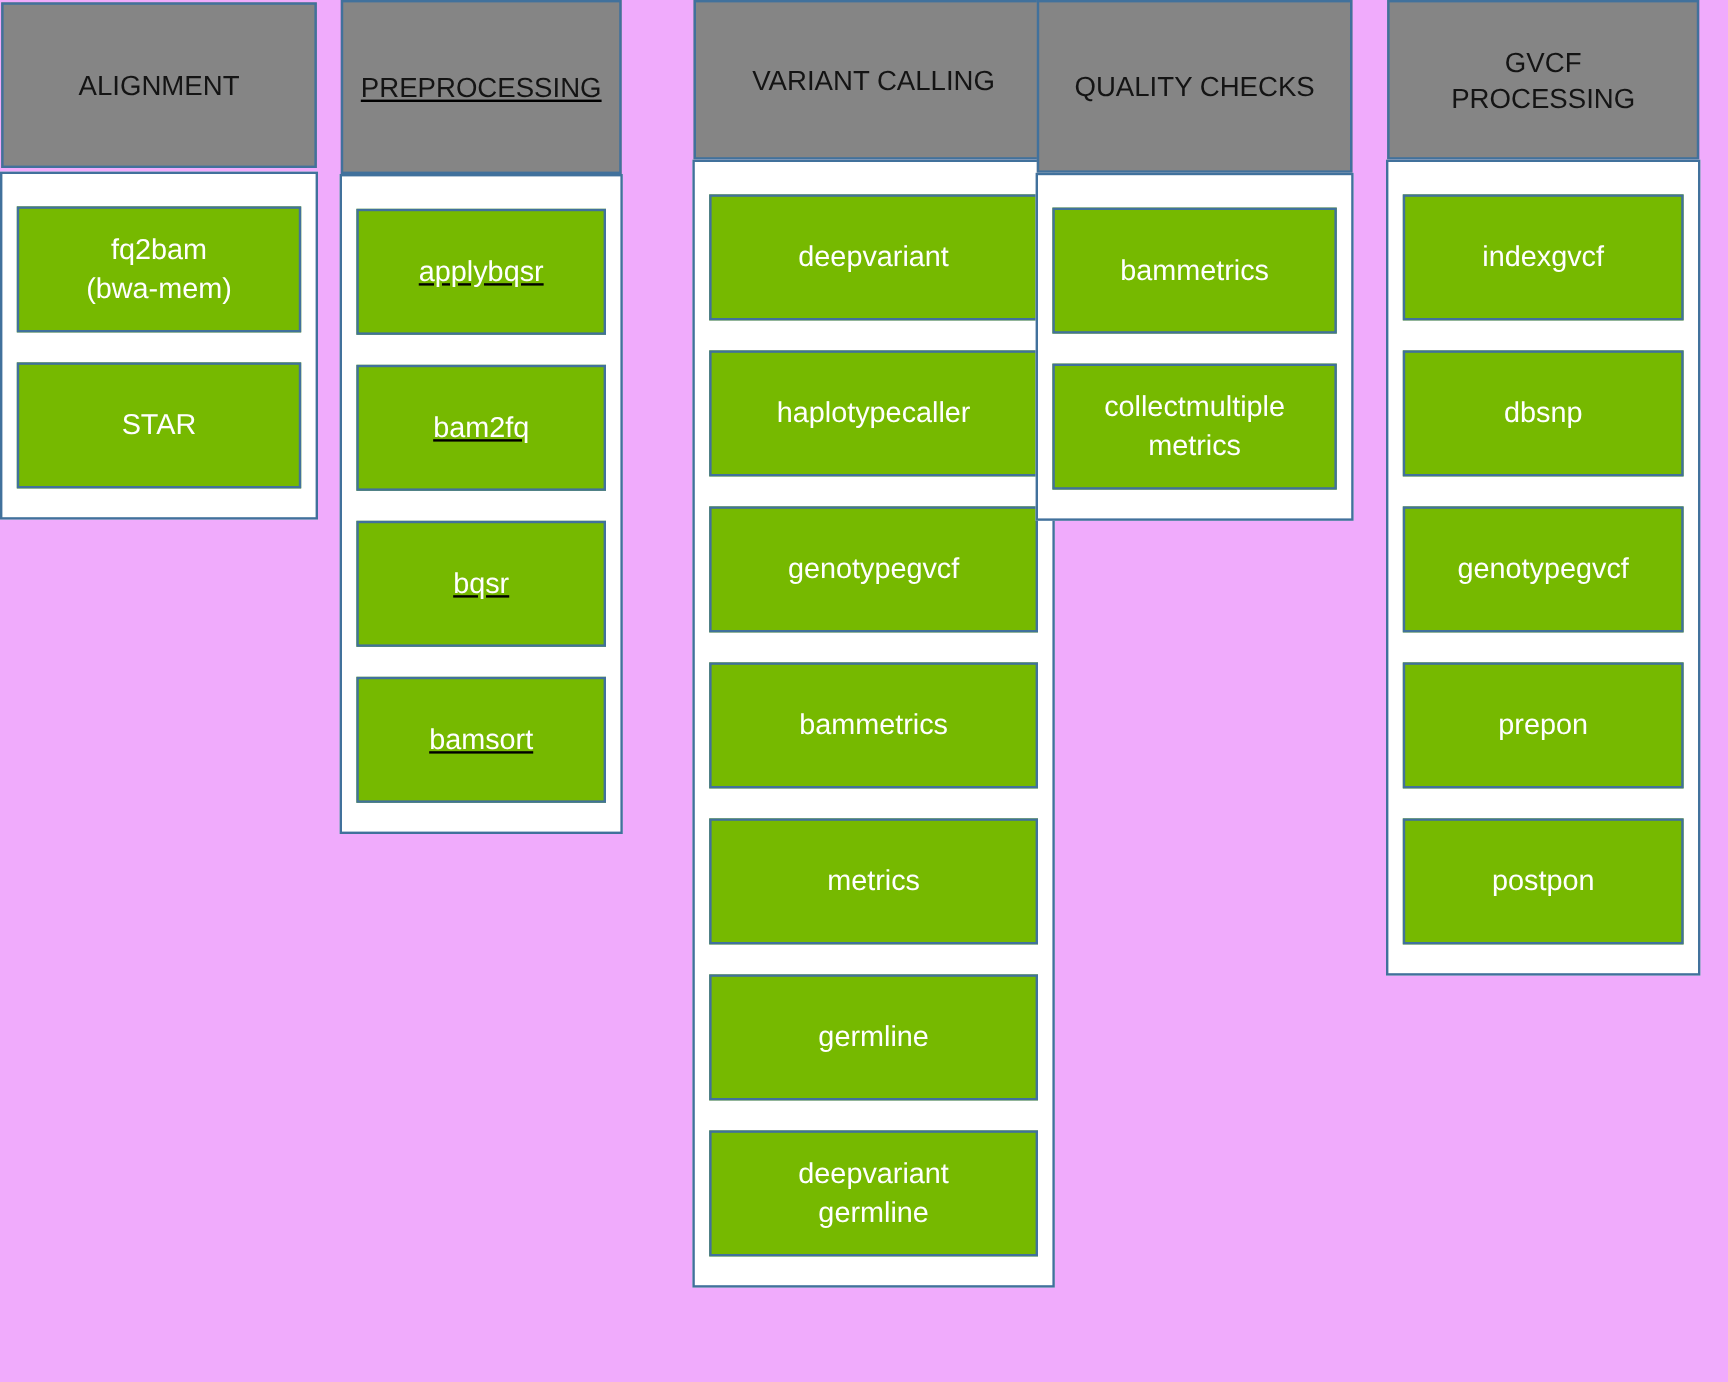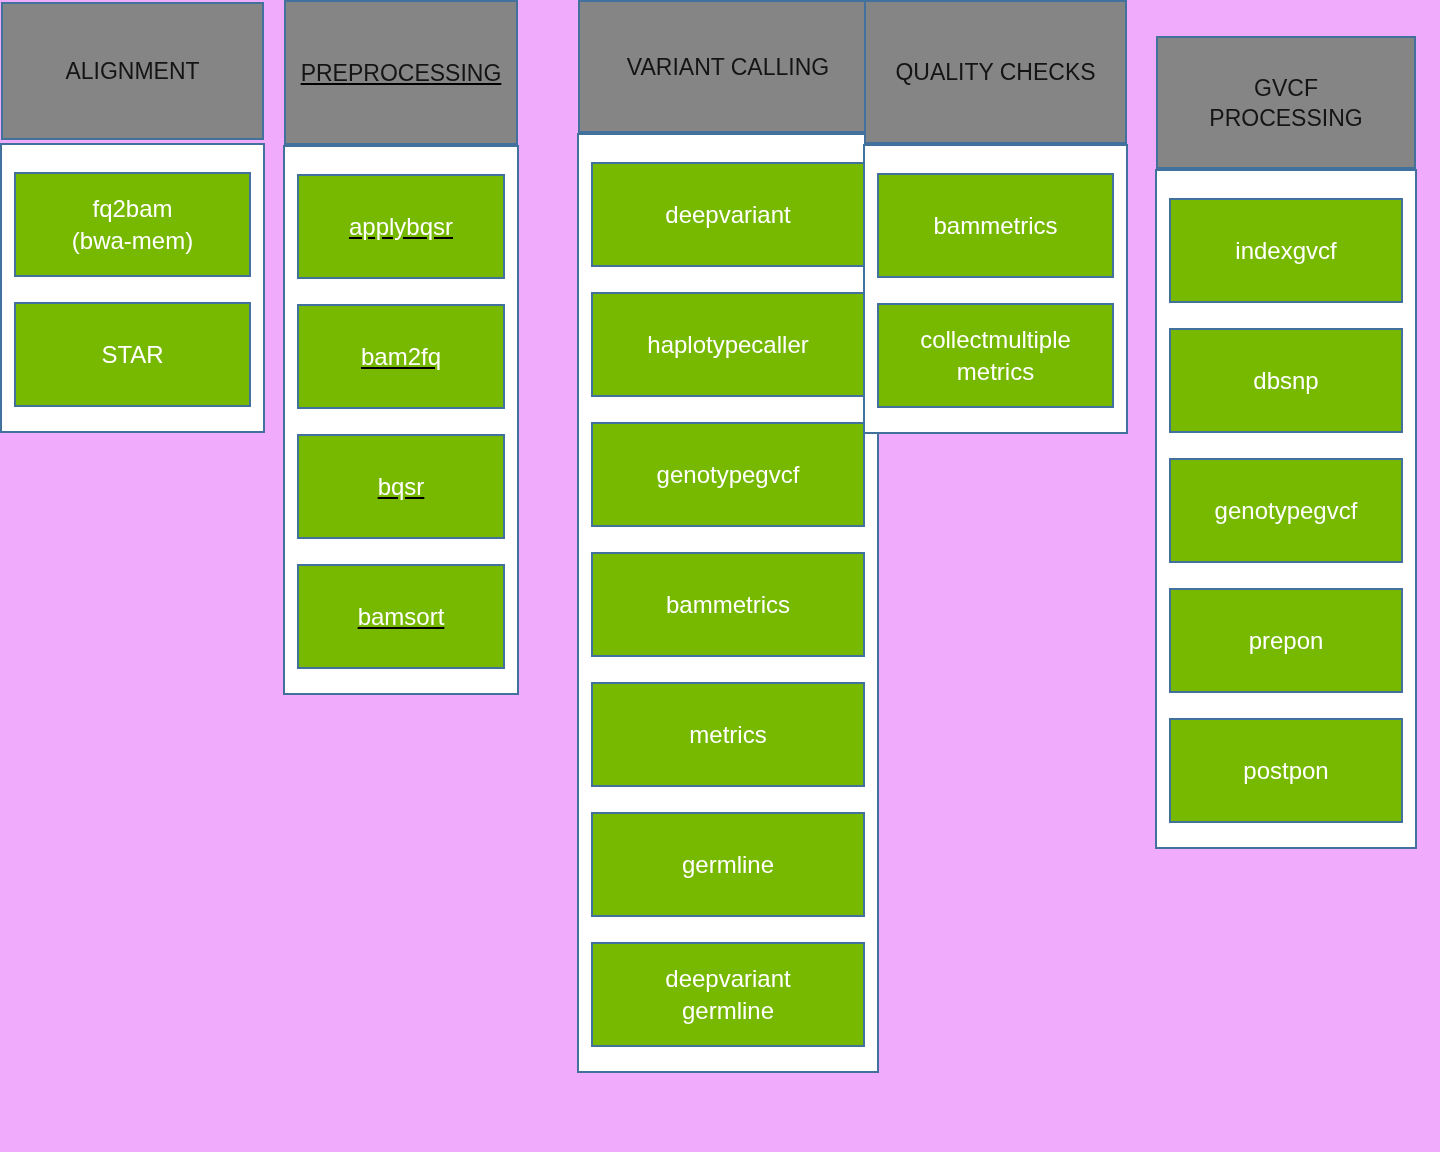--- a/index.html
+++ b/index.html
@@ -57,21 +57,21 @@
   
   #col-alignment        { left: 0px;    width: 265px; }
   #col-alignment .col-header { height: 138px; margin-top: 2px; margin-bottom: 3px; }
   #col-preprocessing    { left: 283px;  width: 236px; text-decoration: underline; }
   #col-preprocessing .col-header { height: 145px; }
   #col-variant-calling  { left: 577px;  width: 302px; }
   #col-variant-calling .col-header { height: 133px; }
   #col-quality-checks   { left: 863px;  width: 265px; border-radius: 11px; }
   #col-quality-checks .col-header { height: 144px; }
   #col-gvcf-processing  { left: 1155px; width: 262px; }
-  #col-gvcf-processing .col-header { height: 133px; padding: 0 10px; margin-top: 36px; }
+  #col-gvcf-processing .col-header { height: 133px; padding: 0 10px; }
 </style>
 </head>
 <body>
 
 <div id="canvas">
 
   <div class="col" id="col-alignment">
     <div class="col-header">ALIGNMENT</div>
     <div class="col-body">
       <div class="tool-box">fq2bam

